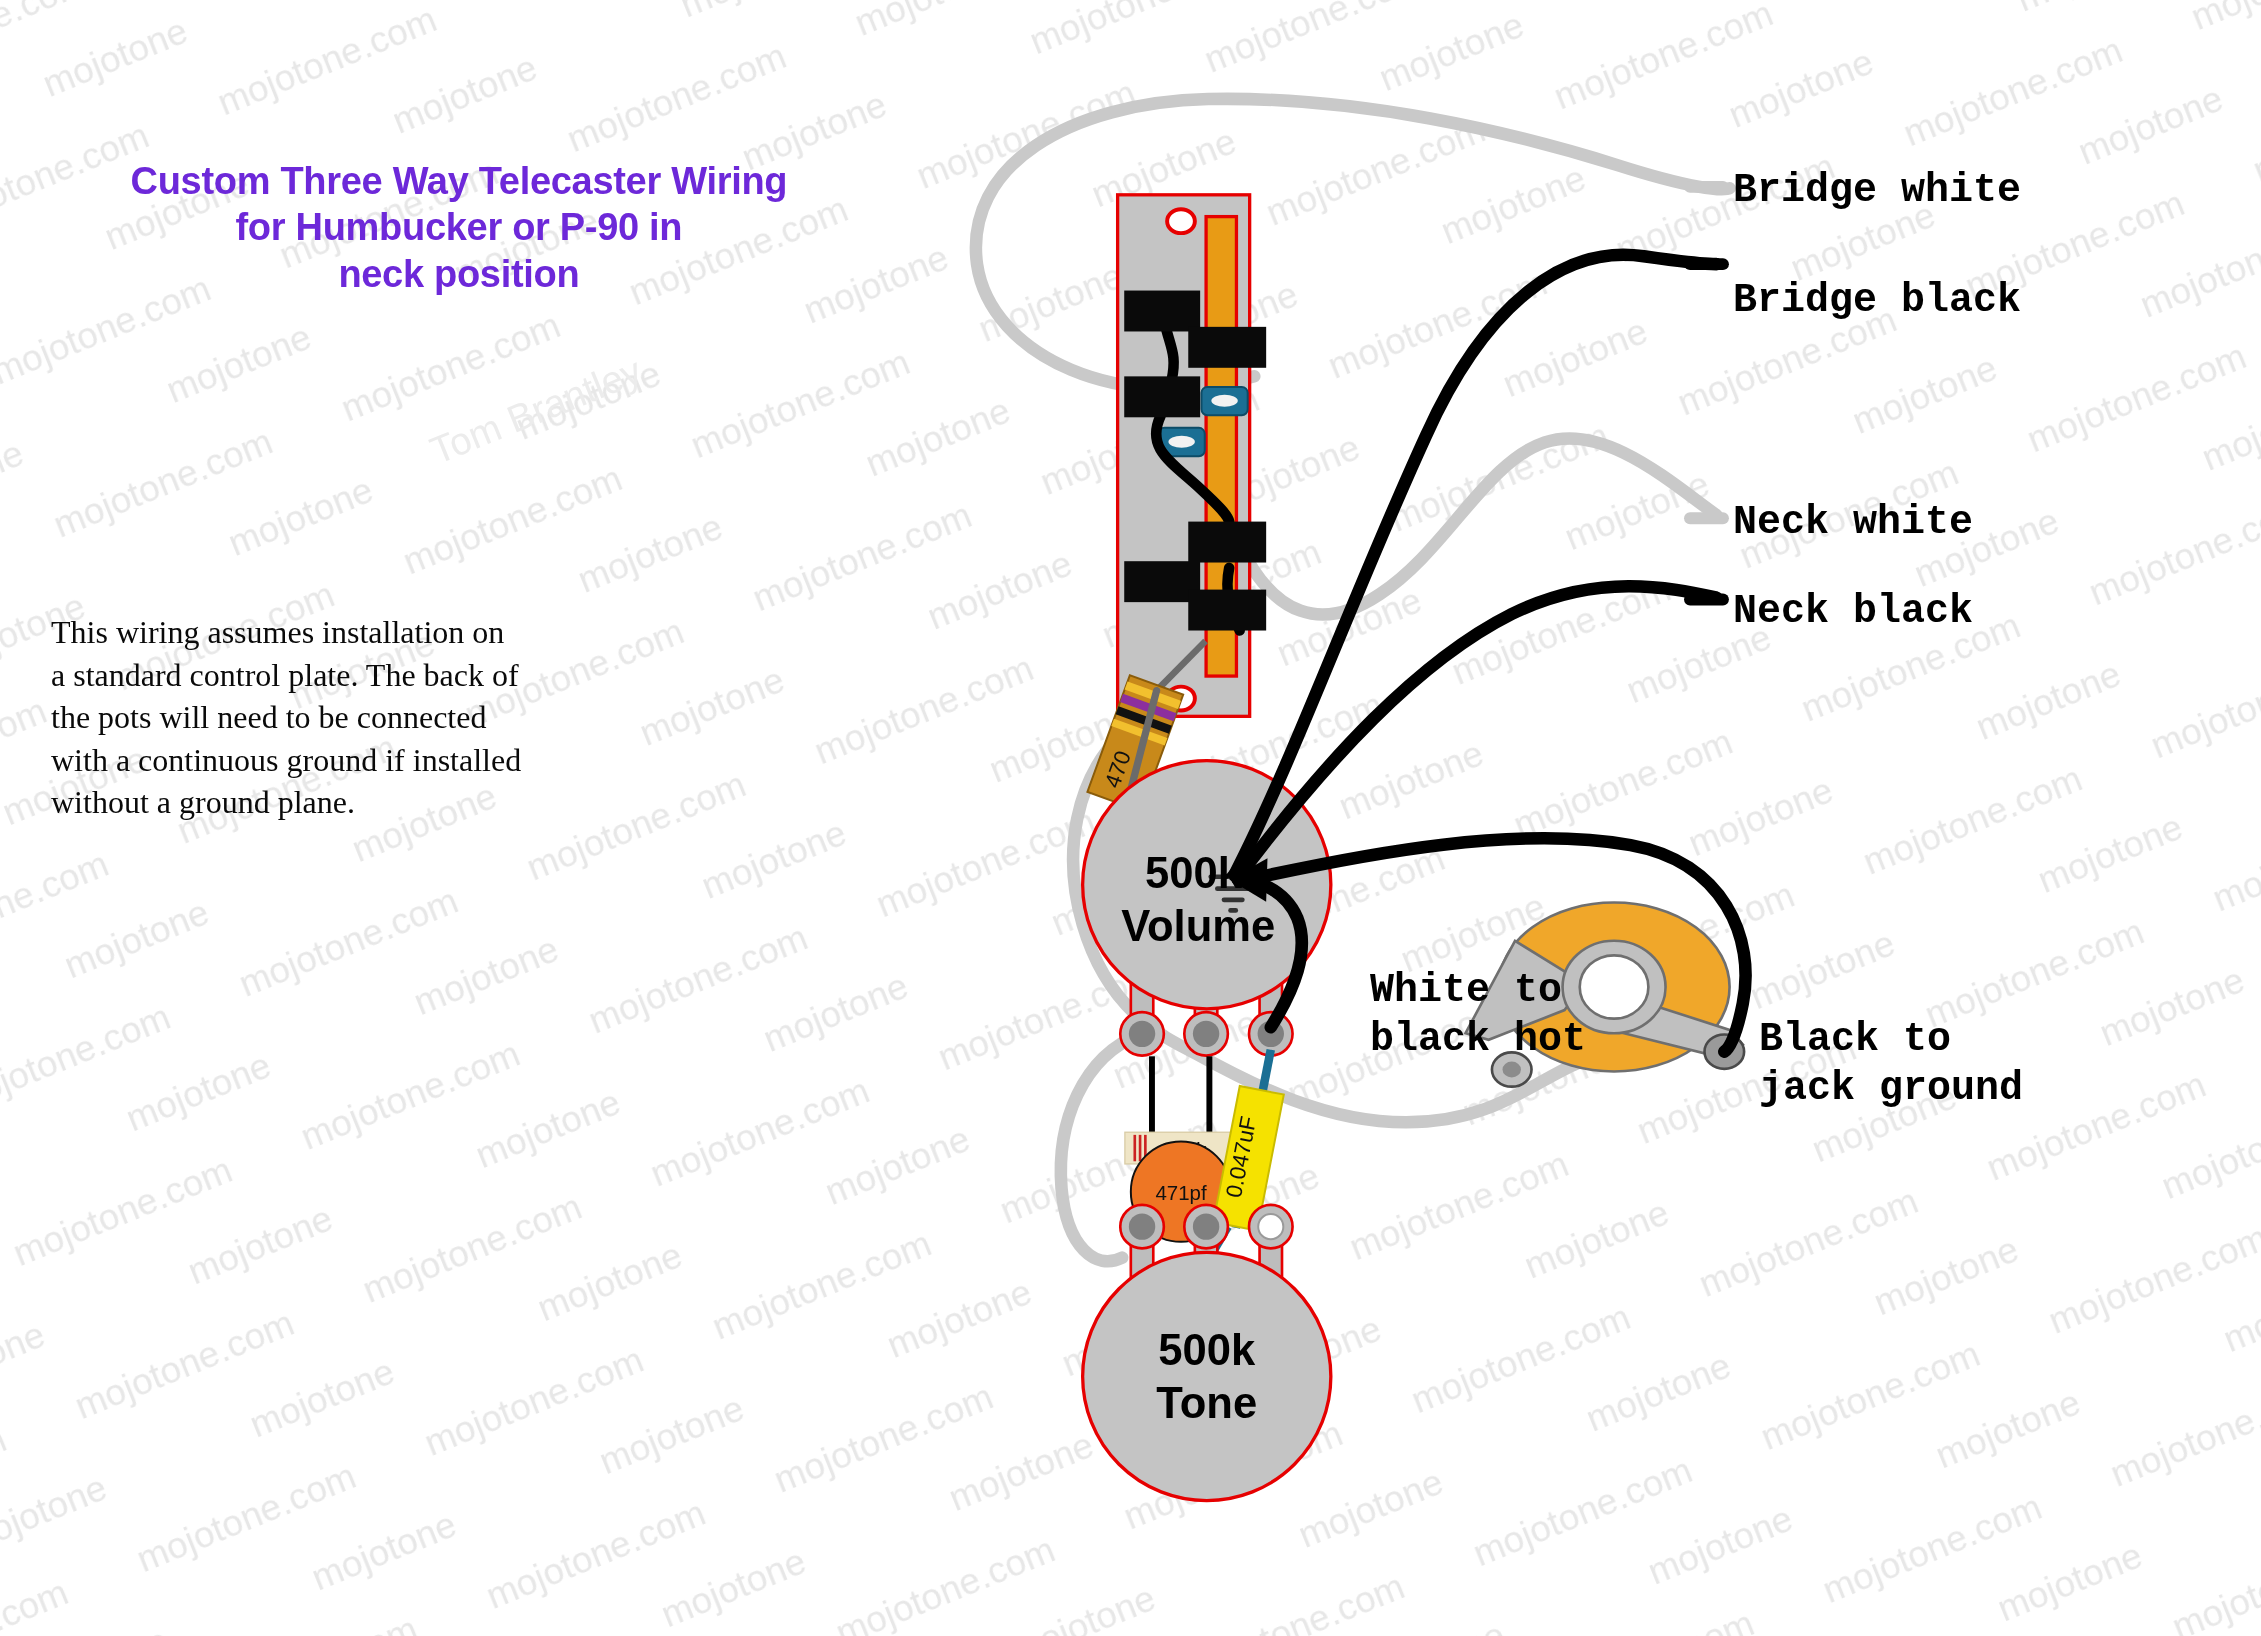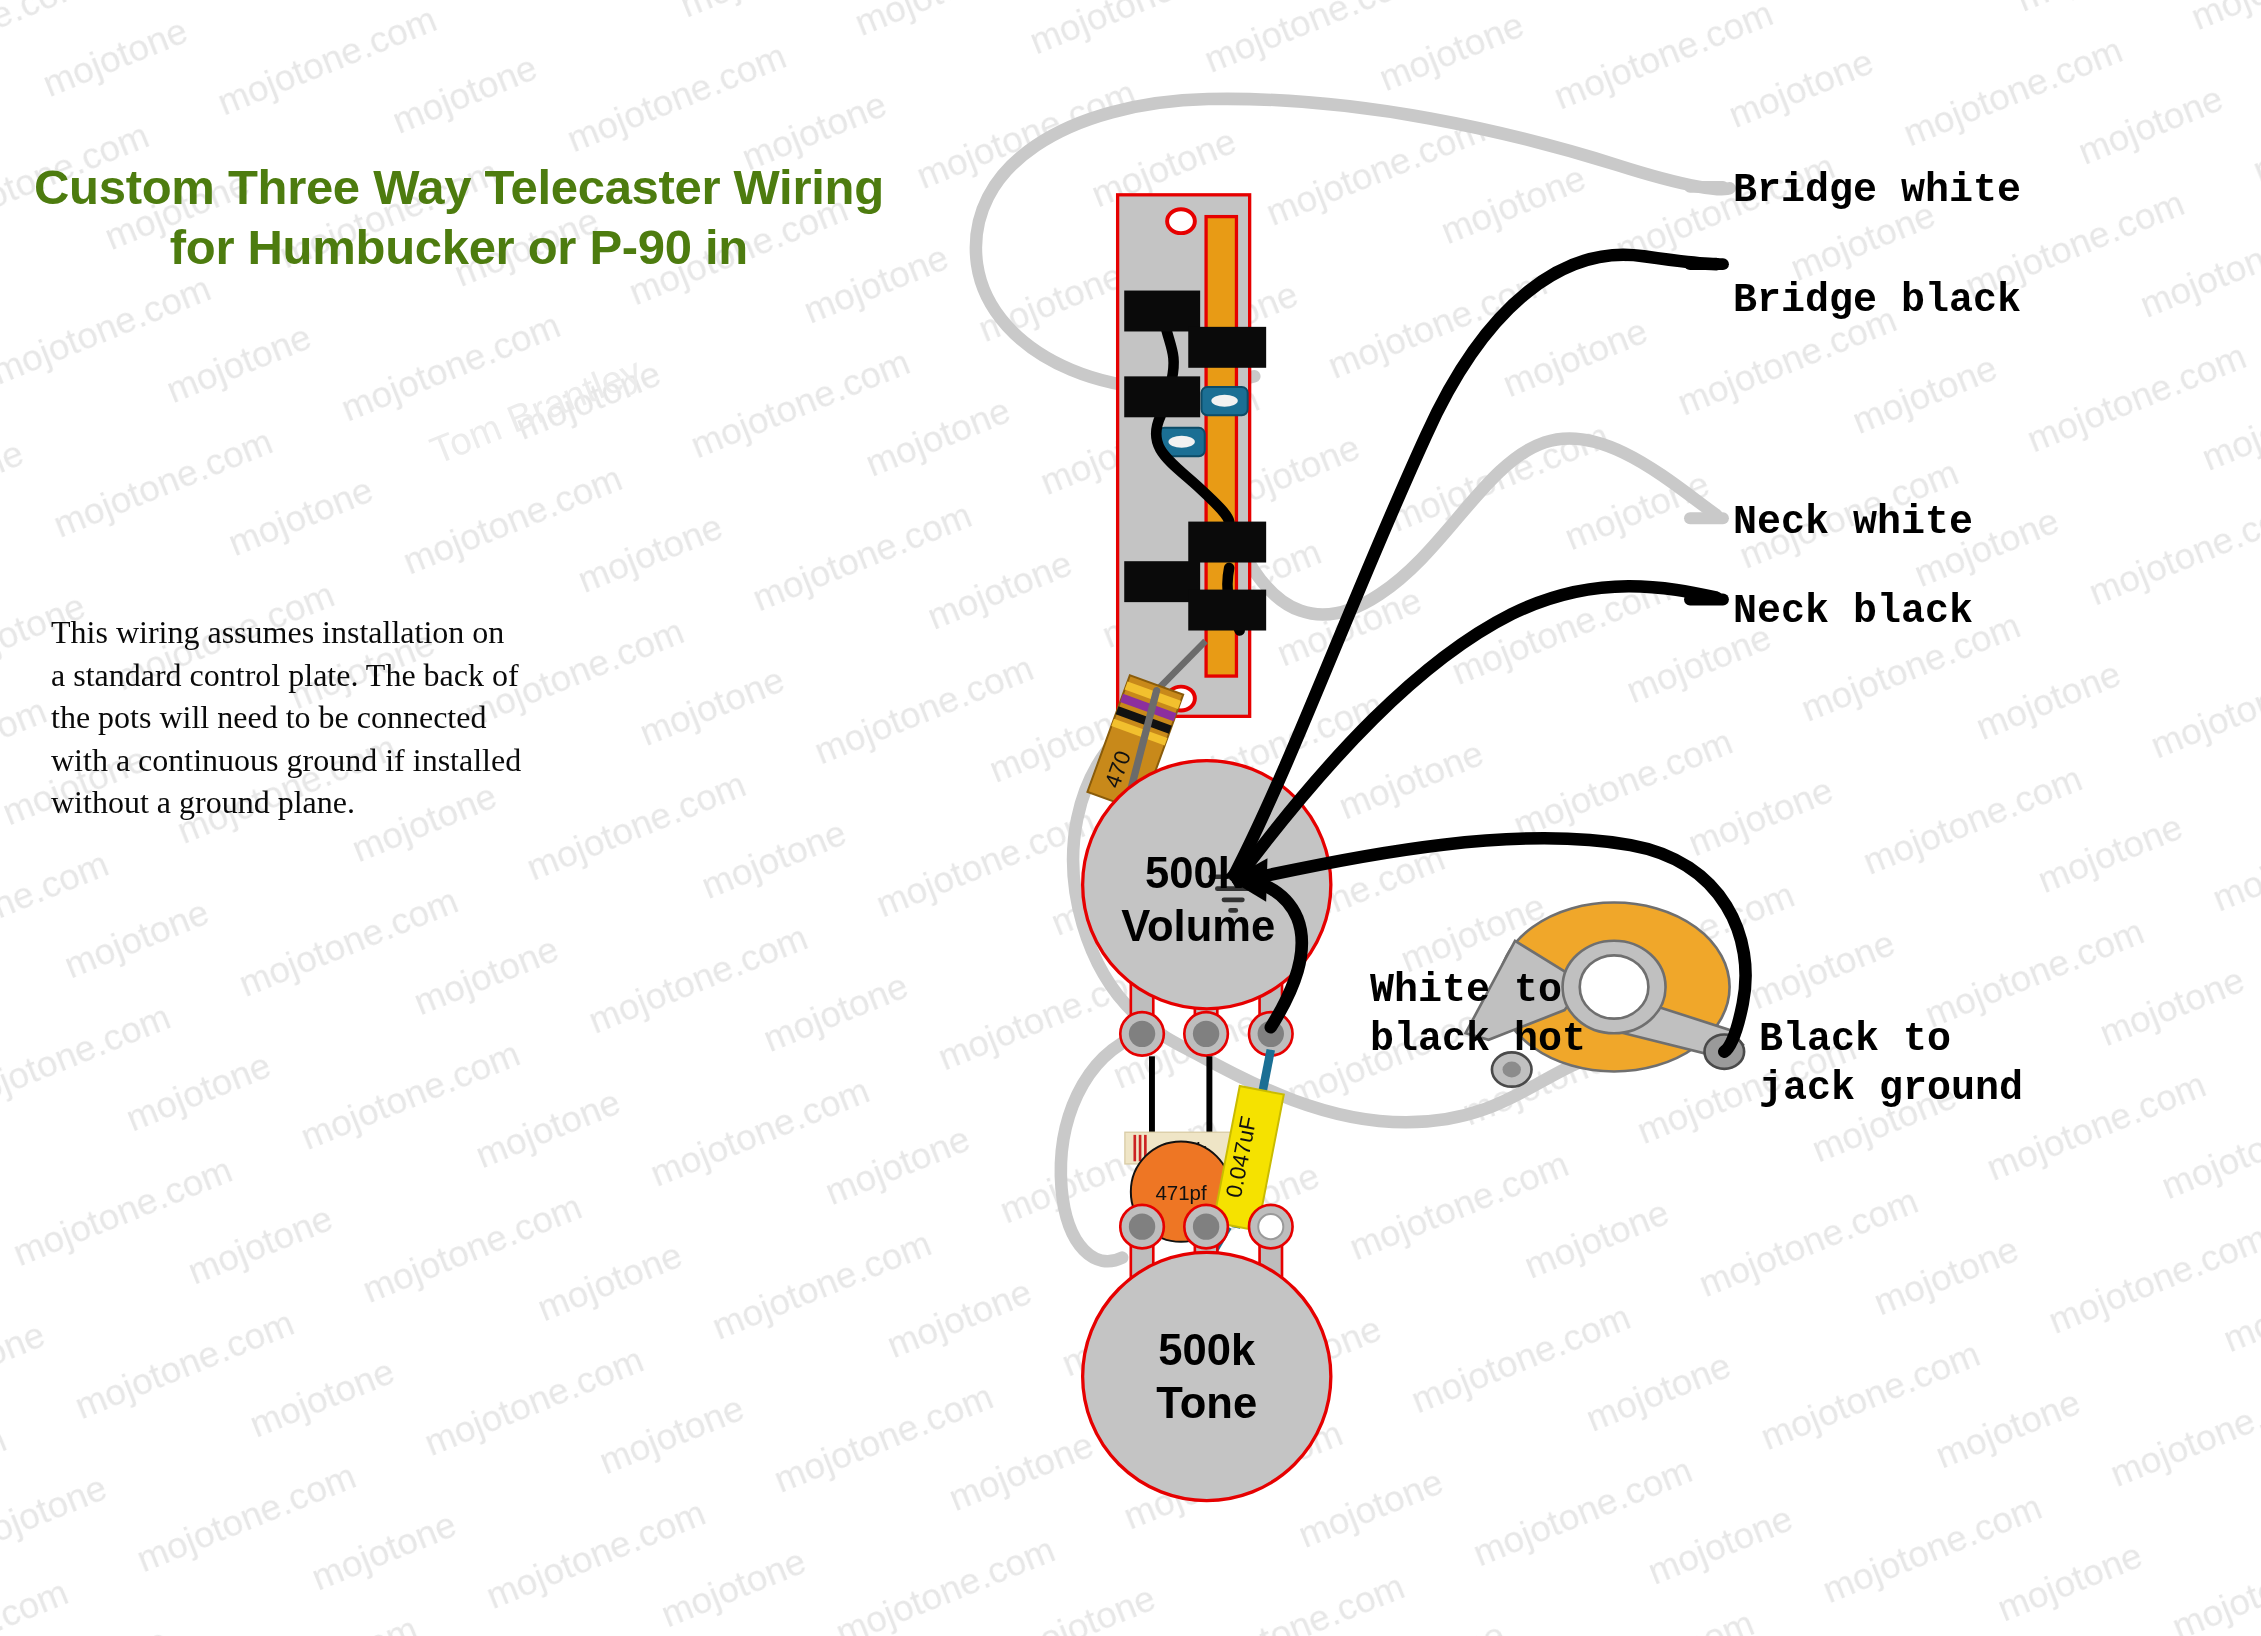--- a/index.html
+++ b/index.html
@@ -8,22 +8,22 @@
 
   #stage{position:absolute;left:0;top:0;width:2261px;height:1636px;background:#ffffff;}
 
   
   #watermark{position:absolute;left:-264px;top:-264px;width:2839px;height:2245px;
              pointer-events:none;z-index:5;}
   #watermark svg{display:block;}
 
   
   #title{position:absolute;left:26.4px;top:158px;width:865px;z-index:20;
-         text-align:center;font-weight:bold;font-size:49px;line-height:1.22;
-         color:#4d7c0f;letter-spacing:-0.3px;font-family:"Liberation Sans", sans-serif;}
+         text-align:center;font-weight:bold;font-size:38px;line-height:1.22;
+         color:#6d28d9;letter-spacing:-0.3px;font-family:"Liberation Sans", sans-serif;}
   #title .tl{display:block;white-space:nowrap;}
 
   #note{position:absolute;left:51px;top:611px;width:634px;z-index:20;
         font-size:32px;line-height:1.33;color:#0a0a0a;
         font-family:Liberation Serif, serif;font-weight:400;}
   #note .nl{display:block;white-space:nowrap;}
 
   .calloutlbl{position:absolute;z-index:25;font-weight:bold;font-size:40px;
               color:#000;white-space:nowrap;font-family:Liberation Mono, monospace;}
   .calloutlbl.two{line-height:1.22;}
@@ -217,20 +217,21 @@
       <line x1="2560" y1="283" x2="2610" y2="283" stroke="#c9c9c9" stroke-width="18" stroke-linecap="round"></line>
       <line x1="2560" y1="400" x2="2610" y2="400" stroke="#000" stroke-width="18" stroke-linecap="round"></line>
       <line x1="2560" y1="785" x2="2610" y2="785" stroke="#c9c9c9" stroke-width="18" stroke-linecap="round"></line>
       <line x1="2560" y1="908" x2="2610" y2="908" stroke="#000" stroke-width="18" stroke-linecap="round"></line>
     </g>
   </svg>
 
   <div id="title">
     <span class="tl">Custom Three Way Telecaster Wiring</span>
     <span class="tl">for Humbucker or P-90 in</span>
+    <span class="tl">neck position</span>
   </div>
 
   <div id="note">
     <span class="nl">This wiring assumes installation on</span>
     <span class="nl">a standard control plate. The back of</span>
     <span class="nl">the pots will need to be connected</span>
     <span class="nl">with a continuous ground if installed</span>
     <span class="nl">without a ground plane.</span>
   </div>
 

